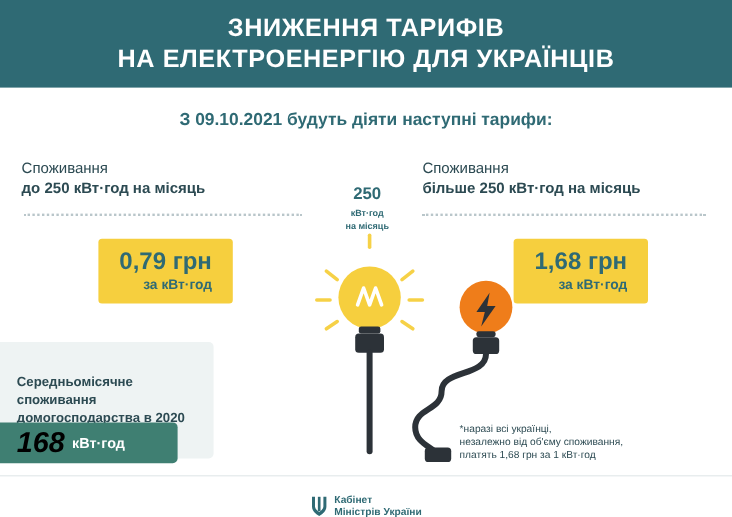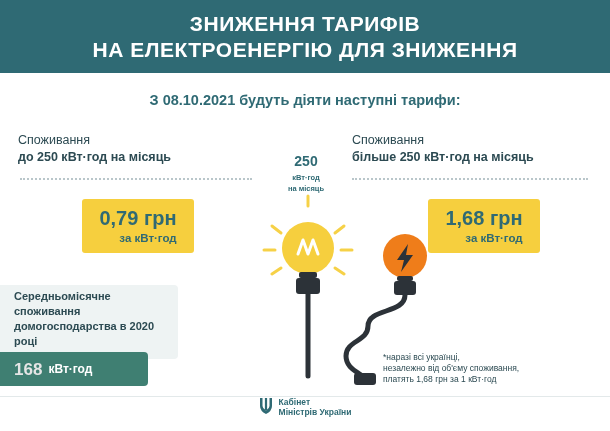--- a/index.html
+++ b/index.html
@@ -121,21 +121,21 @@
     padding-left: 20px;
   }
   #tariff-left  { left: 82px;  top: 199px; }
   #tariff-right { left: 396px; top: 199px; margin-left: 32px; }
 
   
   #avg-block {
     position: absolute;
     left: 0; top: 285px;
     width: 156px;
-    padding: 4px 8px 10px 14px;
+    padding: 27px 8px 10px 14px;
     background: #eef3f3;
     border-radius: 0 4px 4px 0;
   }
   #avg-block .avg-text {
     color: #2c4a52;
     font-size: 11px;
     line-height: 15px;
     font-weight: bold;
   }
   #avg-value-box {
@@ -144,24 +144,25 @@
     width: 148px;
     height: 34px;
     background: #3f7f72;
     border-radius: 0 4px 4px 0;
     display: flex;
     align-items: center;
     padding-left: 14px;
     box-sizing: border-box;
   }
   #avg-value-box .num {
-    color: #e5e5e5;
-    font-weight: bold;
-    font-size: 17px;
+    color: #000000;
+    font-weight: bold;
+    font-size: 24px;
     line-height: 21px;
+    font-style: italic;
   }
   #avg-value-box .unit {
     color: #ffffff;
     font-weight: bold;
     font-size: 12px;
     margin-left: 6px;
   }
 
   
   #footnote {
@@ -177,21 +178,21 @@
 
   
   #bottom-bar {
     position: absolute;
     left: 0; bottom: 0;
     width: 610px;
     height: 34px;
     background: #ffffff;
     border-top: 1px solid #e3e9ea;
     display: flex;
-    align-items: flex-start;
+    align-items: flex-end;
     justify-content: center;
   }
   #bottom-bar .logo-mark {
     margin-right: 6px;
     display: flex;
     align-items: center;
   }
   #bottom-bar .logo-text {
     color: #2f6a74;
     font-weight: bold;
@@ -209,24 +210,24 @@
     pointer-events: none;
   }
 </style>
 </head>
 <body>
 
 <div id="page">
 
   <div class="header">
     <div class="line">ЗНИЖЕННЯ ТАРИФІВ</div>
-    <div class="line">НА ЕЛЕКТРОЕНЕРГІЮ ДЛЯ ЗНИЖЕННЯ</div>
-  </div>
-
-  <div class="subtitle">З 08.10.2021 будуть діяти наступні тарифи:</div>
+    <div class="line">НА ЕЛЕКТРОЕНЕРГІЮ ДЛЯ УКРАЇНЦІВ</div>
+  </div>
+
+  <div class="subtitle">З 09.10.2021 будуть діяти наступні тарифи:</div>
 
   <div class="col-head" id="left-head">
     <div class="l1">Споживання</div>
     <div class="l2">до 250 кВт·год на місяць</div>
   </div>
 
   <div class="col-head" id="right-head">
     <div class="l1">Споживання</div>
     <div class="l2">більше 250 кВт·год на місяць</div>
   </div>

